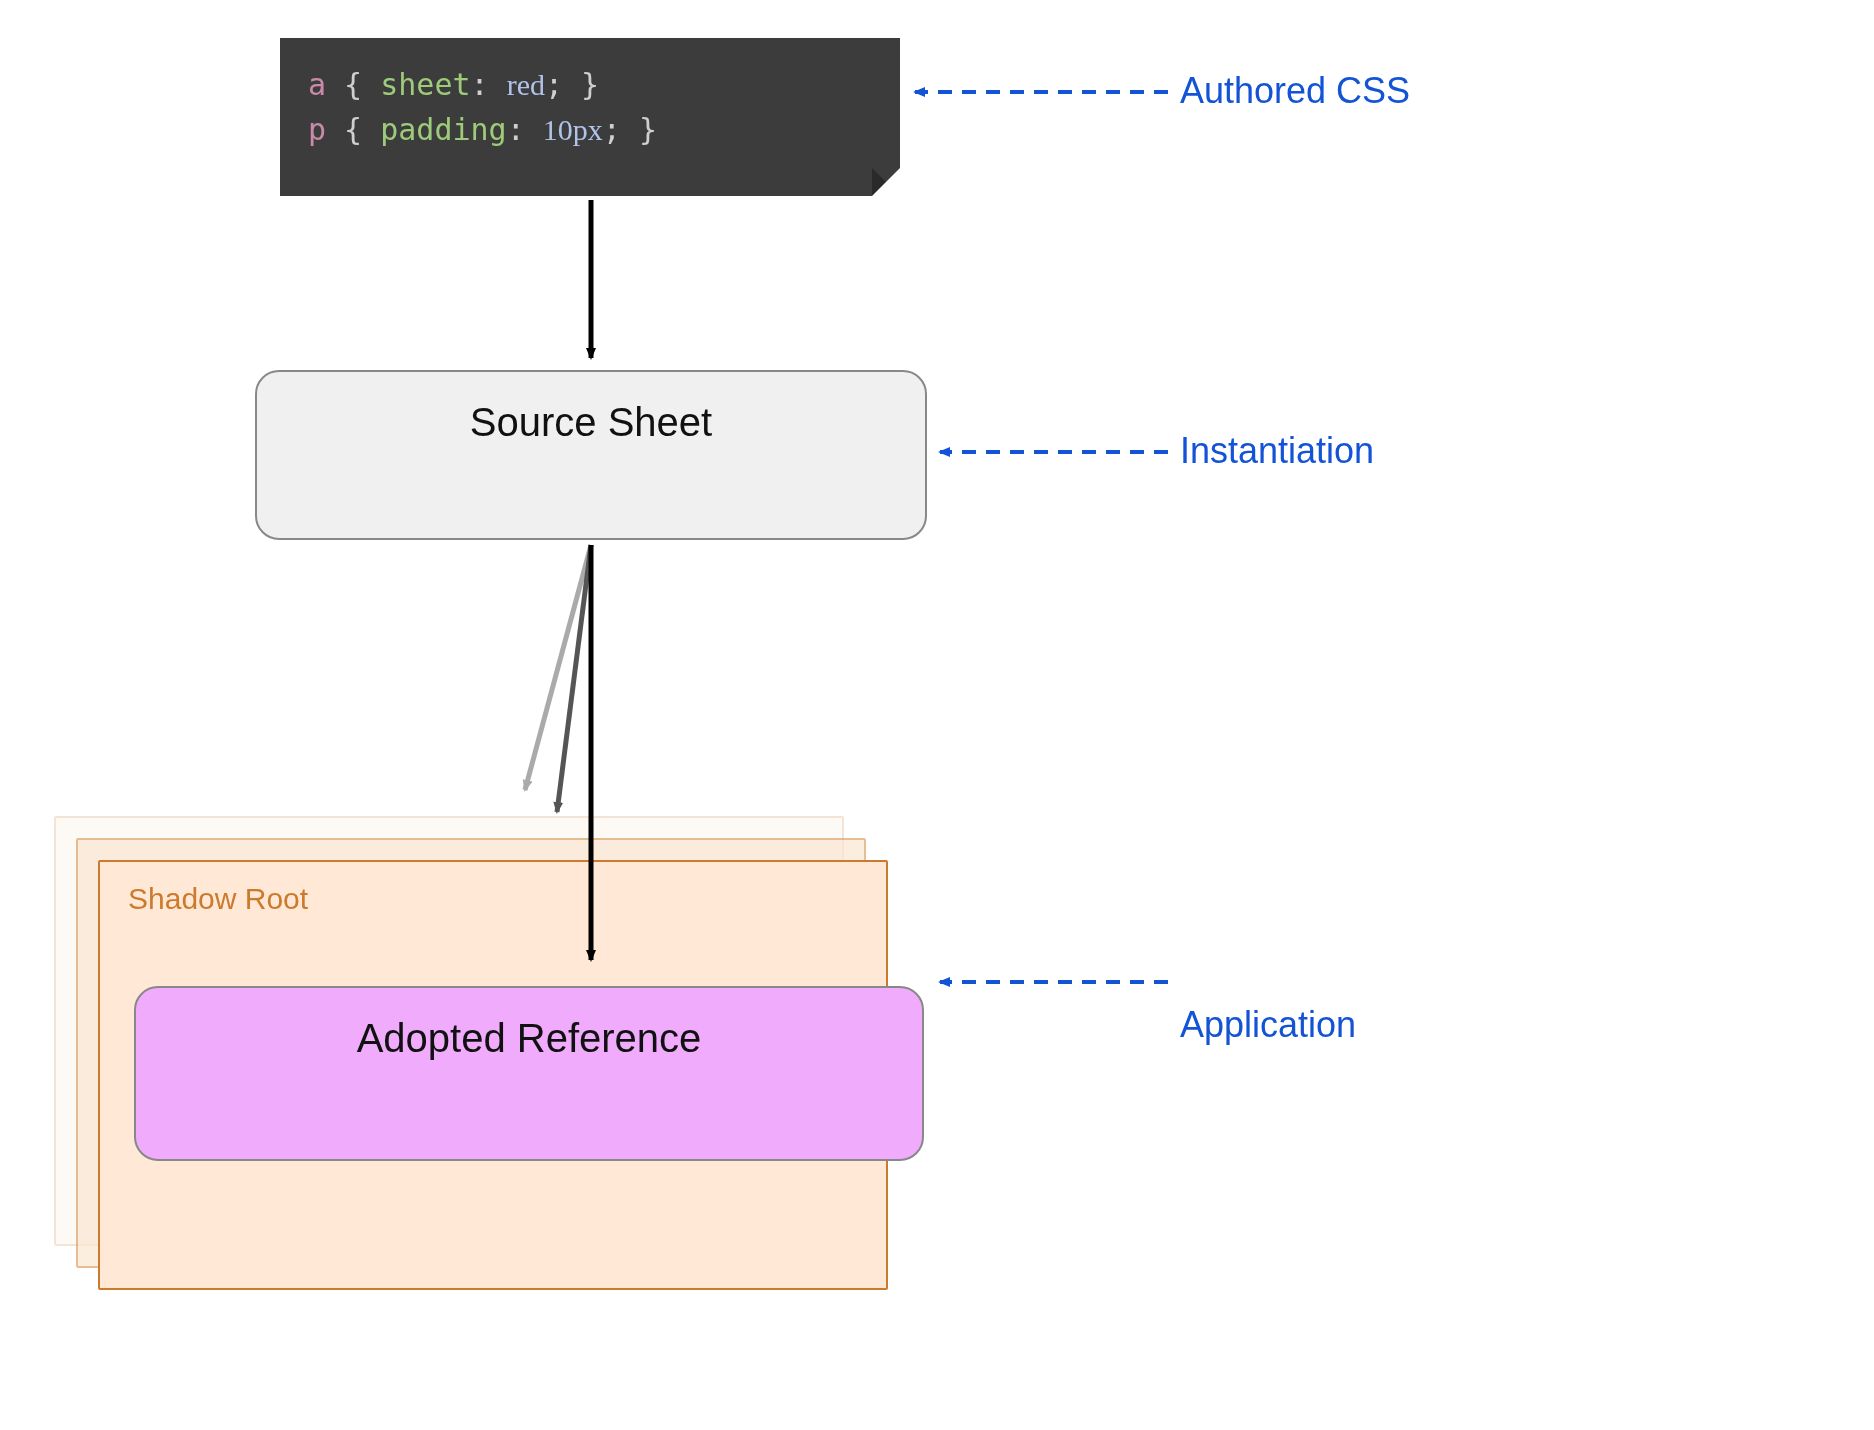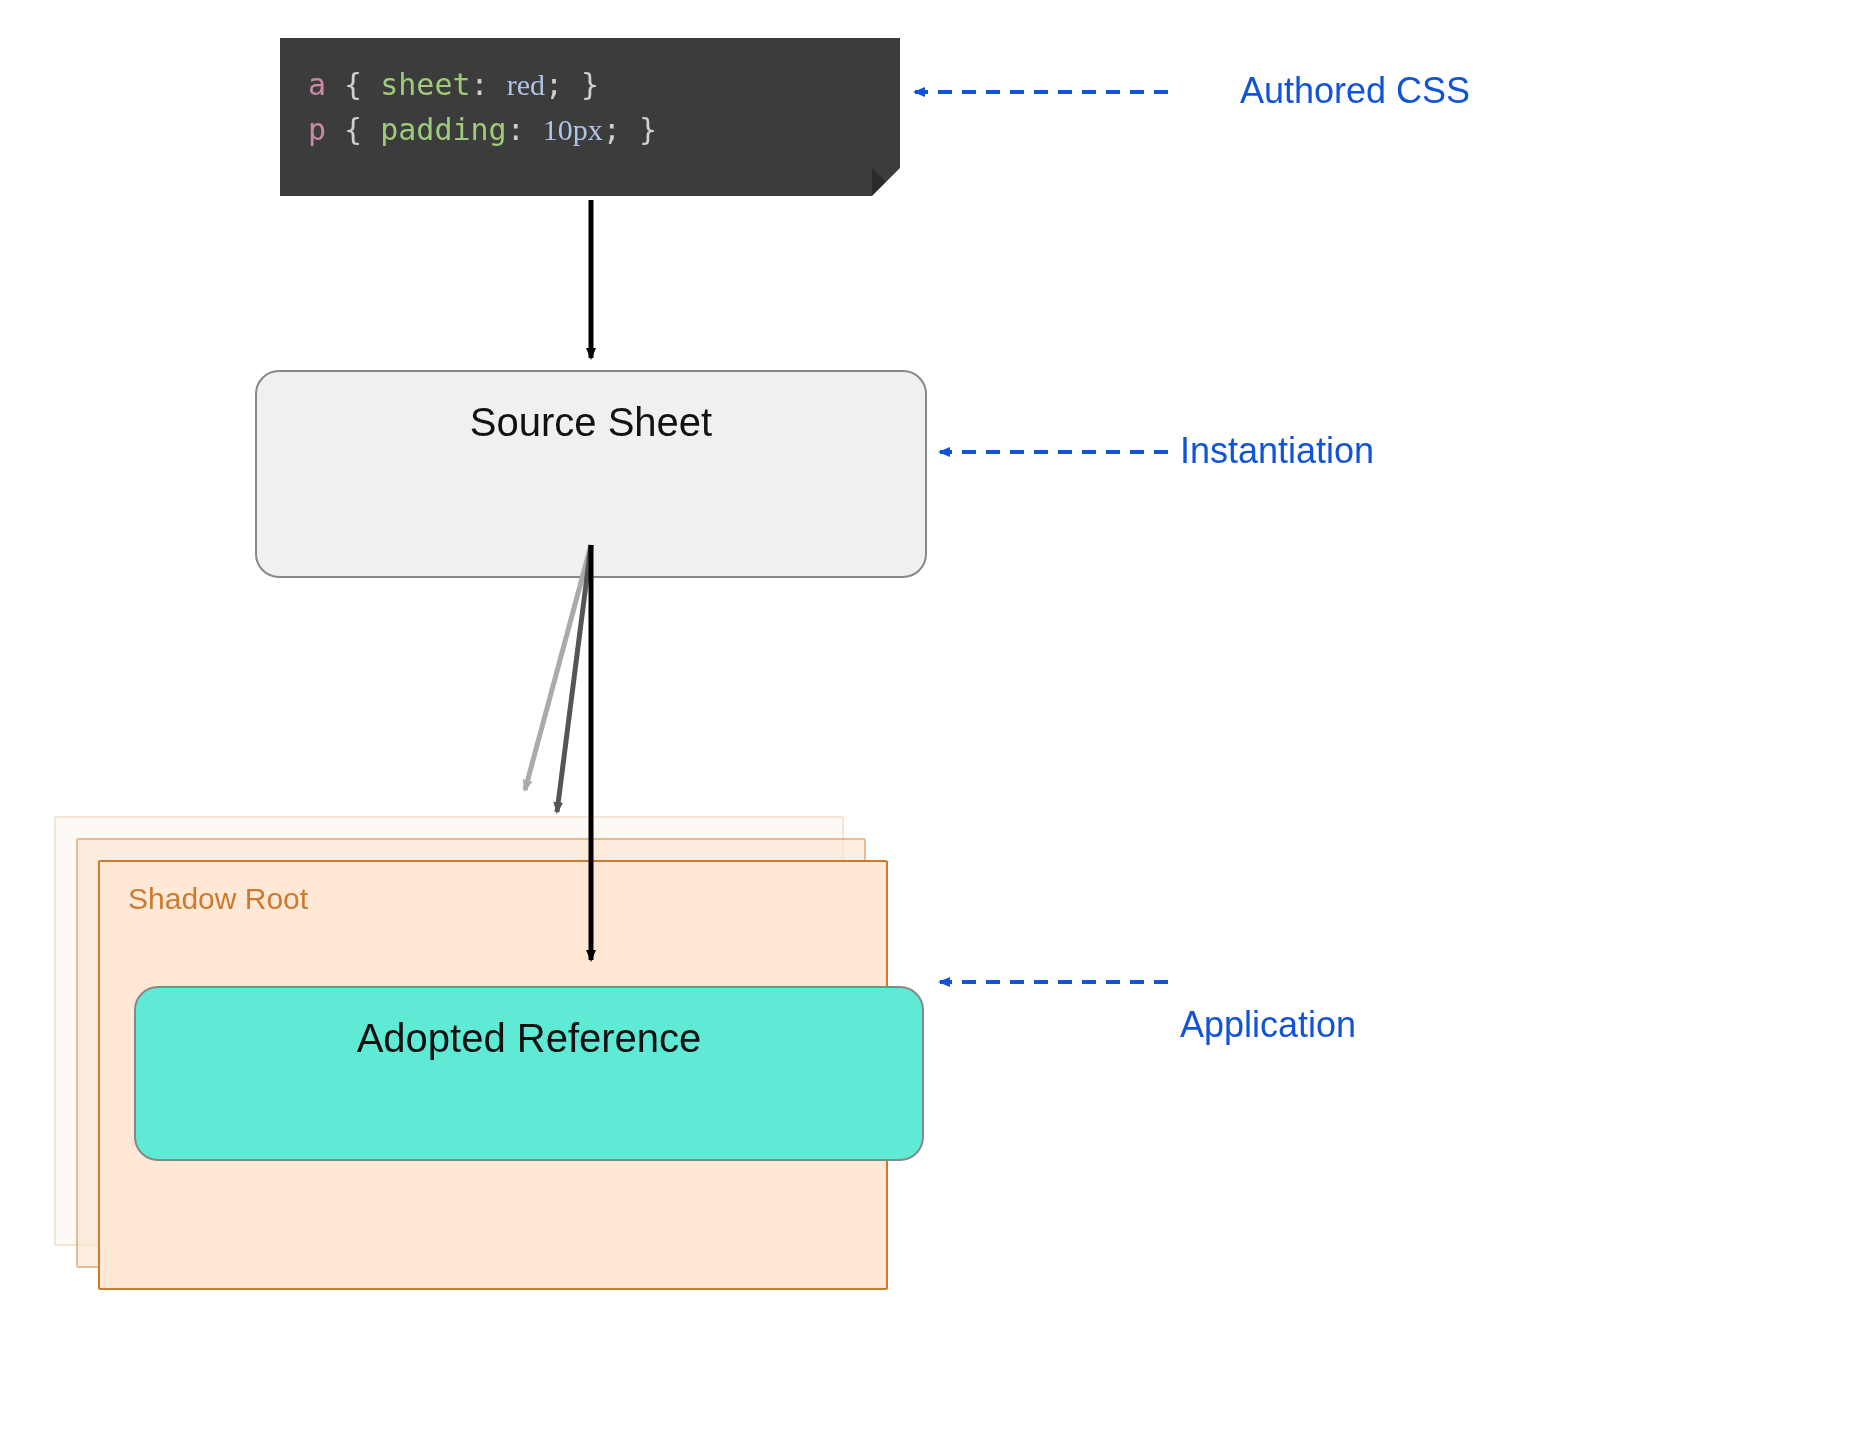--- a/index.html
+++ b/index.html
@@ -53,21 +53,21 @@
   .tok-brace { color: #cfcfcf; }
   .tok-prop { color: #9ecb7a; }
   .tok-val { color: #b0c3e8; font-family: Liberation Serif, serif; }
 
   
   .source-box {
     position: absolute;
     left: 255px;
     top: 370px;
     width: 672px;
-    height: 208px;
+    height: 170px;
     background: #f0f0f0;
     border: 2px solid #888;
     border-radius: 24px;
     text-align: center;
     padding-top: 28px;
   }
   .source-box .title {
     font-size: 40px;
     color: #111;
   }
@@ -102,21 +102,21 @@
     top: 20px;
     font-size: 30px;
     color: #cc7a2e;
   }
   .adopted-box {
     position: absolute;
     left: 80px;
     top: 170px;
     width: 790px;
     height: 175px;
-    background: #5eead4;
+    background: #f0abfc;
     border: 2px solid #888;
     border-radius: 24px;
     text-align: center;
     padding-top: 28px;
   }
   .adopted-box .title {
     font-size: 40px;
     color: #111;
   }
   .adopted-box .code {
@@ -165,21 +165,21 @@
     <div class="card c1"></div>
     <div class="card c2"></div>
     <div class="card c3">
       <div class="sr-label">Shadow Root</div>
     </div>
     <div class="adopted-box">
       <div class="title">Adopted Reference</div>
     </div>
   </div>
 
-  <div class="annot" style="left:1240px; top:70px;">Authored CSS</div>
+  <div class="annot" style="left:1180px; top:70px;">Authored CSS</div>
   <div class="annot" style="left:1180px; top:430px;">Instantiation</div>
   <div class="annot" style="left:1180px; top:1004px;">Application</div>
 
   <svg class="arrows">
     <defs>
       <marker id="ah-black" markerWidth="14" markerHeight="14" refX="10" refY="5" orient="auto" markerUnits="userSpaceOnUse">
         <path d="M0,0 L12,5 L0,10 z" fill="#000"></path>
       </marker>
       <marker id="ah-grey" markerWidth="14" markerHeight="14" refX="10" refY="5" orient="auto" markerUnits="userSpaceOnUse">
         <path d="M0,0 L12,5 L0,10 z" fill="#555"></path>

